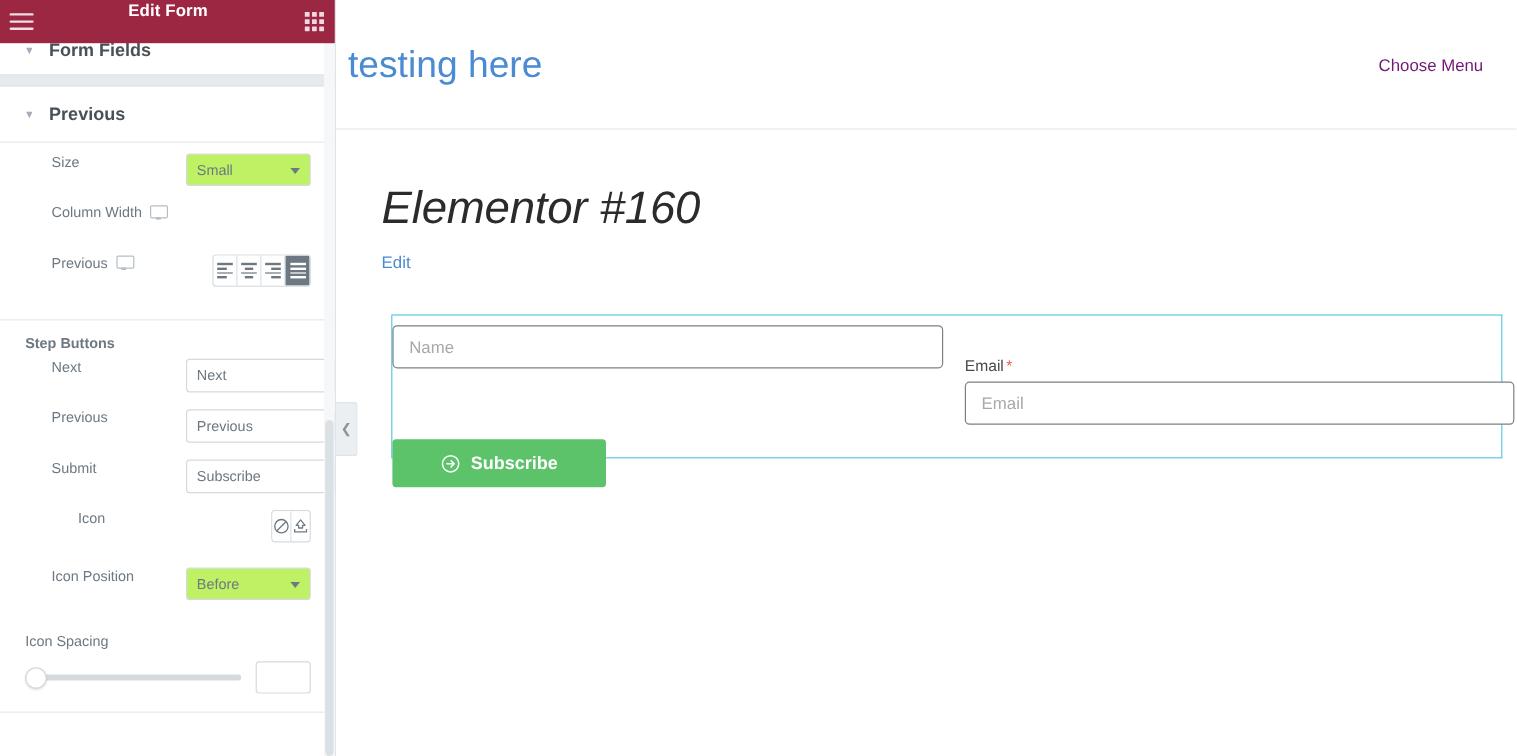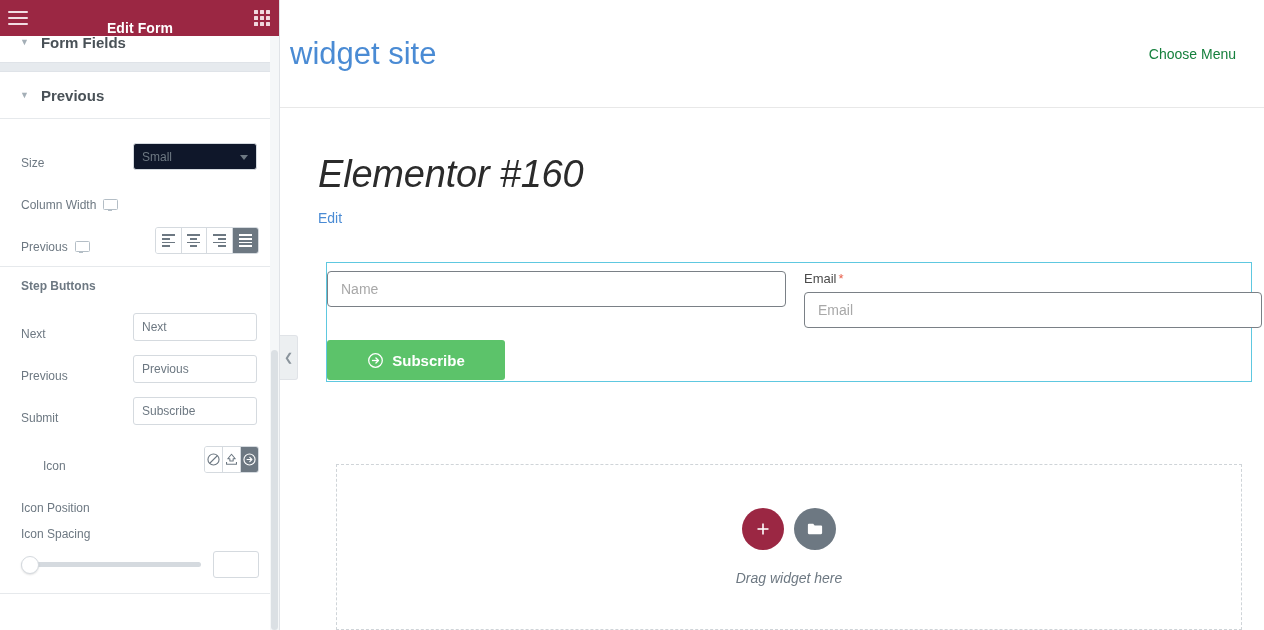--- a/index.html
+++ b/index.html
@@ -17,21 +17,21 @@
     position: relative;
     width: 280px; height: 630px;
     background: #fff;
     border-right: 1px solid #e0e3e7;
     overflow: hidden;
   }
   #panel-header {
     position: absolute; top: 0; left: 0;
     width: 280px; height: 36px;
     background: #9b2743;
-    display: flex; align-items: flex-end;
+    display: flex; align-items: flex-start;
     z-index: 30;
     gap: 17px;
   }
   .hdr-icon-btn {
     width: 36px; height: 36px;
     display: flex; align-items: center; justify-content: center;
     cursor: pointer;
   }
   .hamburger { width: 20px; height: 14px; display: flex; flex-direction: column; justify-content: space-between; }
   .hamburger span { display: block; height: 2.4px; background: #f2dde3; border-radius: 1px; }
@@ -50,42 +50,42 @@
   }
   .sec-title-row {
     height: 40px; display: flex; align-items: center;
     padding: 0 20px; cursor: pointer;
   }
   .sec-title-row .caret { color: #a4afb7; font-size: 9px; margin-right: 12px; }
   .sec-title-row .sec-label { font-size: 15px; font-weight: bold; color: #495157; }
   .band { height: 10px; background: #e6eaee; border-top: 1px solid #dfe3e8; border-bottom: 1px solid #dfe3e8; }
 
   .ctrl {
-    display: flex; align-items: flex-end;
-    padding: 0 21px; min-height: 42px;
+    display: flex; align-items: flex-start;
+    padding: 0 21px; min-height: 42px; margin-left: 22px;
   }
   .ctrl .lbl {
     font-size: 12px; color: #6d7882;
     width: 112px; flex: 0 0 112px;
     display: flex; align-items: center; gap: 7px;
   }
   .monitor-icon { display: inline-block; width: 13px; height: 12px; position: relative; flex: none; }
   .monitor-icon::before {
     content: ""; position: absolute; left: 0; top: 0;
     width: 13px; height: 9px; border: 1.3px solid #b4bec6; border-radius: 1.5px;
   }
   .monitor-icon::after {
     content: ""; position: absolute; left: 4.5px; bottom: 0;
     width: 4px; height: 2px; background: #b4bec6;
   }
   .select-box {
     position: relative;
     width: 124px; height: 27px;
     border: 1px solid #d5dadf; border-radius: 3px;
-    background: #0f172a;
+    background: #bef264;
     display: flex; align-items: center;
     padding: 0 22px 0 8px;
     font-size: 12px; color: #6d7882;
     cursor: pointer;
   }
   .select-box .arr {
     position: absolute; right: 8px; top: 50%;
     width: 0; height: 0; margin-top: -2px;
     border-left: 4.5px solid transparent;
     border-right: 4.5px solid transparent;
@@ -177,21 +177,21 @@
     position: relative;
     width: 984px; height: 630px;
     background: #fff; overflow: hidden;
   }
   #site-header {
     height: 108px; border-bottom: 1px solid #e8e8e8;
     display: flex; align-items: center; justify-content: space-between;
     padding: 0 28px 0 10px;
   }
   #site-title { font-size: 31px; color: #4a8bd4; font-weight: normal; }
-  #choose-menu { font-size: 14px; color: #15803d; cursor: pointer; }
+  #choose-menu { font-size: 14px; color: #701a75; cursor: pointer; }
 
   #page-title {
     margin: 45px 0 0 38px;
     font-size: 38px; color: #2b2b2b; font-weight: normal;
     letter-spacing: -.2px;
     font-style: italic;
   }
   #edit-link { margin: 14px 0 0 38px; font-size: 14px; color: #4a8bd4; cursor: pointer; }
 
   #form-widget {
@@ -207,21 +207,21 @@
   .field .flabel .req { color: #e8604c; margin-left: 2px; }
   .field input {
     height: 36px; border: 1px solid #7a8086; border-radius: 4px;
     padding: 0 13px; font-size: 14px; color: #444;
     font-family: "Liberation Sans", sans-serif; outline: none;
     background: #fff;
   }
   .field input::placeholder { color: #a8a8a8; }
   .field.name { width: 459px; }
   .field.name input { width: 459px; }
-  .field.email { width: 458px; }
+  .field.email { width: 458px; margin-top: 26px; }
   .field.email input { width: 458px; }
   #submit-btn {
     margin-top: 12px;
     width: 178px; height: 40px;
     background: #5cc36a; color: #fff;
     border: none; border-radius: 3px;
     font-size: 15px; font-weight: bold;
     font-family: "Liberation Sans", sans-serif;
     display: flex; align-items: center; justify-content: center; gap: 8px;
     cursor: pointer;
@@ -362,20 +362,24 @@
               <circle cx="10" cy="10" r="7.4" fill="none" stroke="#fff" stroke-width="1.5"></circle>
               <line x1="6.2" y1="10" x2="13" y2="10" stroke="#fff" stroke-width="1.5"></line>
               <path d="M10.4 7.2 L13.2 10 L10.4 12.8" fill="none" stroke="#fff" stroke-width="1.5" stroke-linecap="round" stroke-linejoin="round"></path>
             </svg>
           </div>
         </div>
       </div>
 
       <div class="ctrl">
         <span class="lbl">Icon Position</span>
+        <div class="select-box">
+          <span>Before</span>
+          <span class="arr"></span>
+        </div>
       </div>
 
       <div style="padding:12px 21px 0;font-size:12px;color:#6d7882;">Icon Spacing</div>
       <div class="slider-row" style="padding-top:10px;">
         <div class="slider">
           <div class="track"></div>
           <div class="knob"></div>
         </div>
         <input class="num-input" value="" style="">
       </div>
@@ -413,21 +417,21 @@
     </div>
   </div>
 
   <div id="collapse-tab">
     <span>❮</span>
   </div>
 
   <div id="canvas">
 
     <div id="site-header">
-      <div id="site-title">widget site</div>
+      <div id="site-title">testing here</div>
       <div id="choose-menu">Choose Menu</div>
     </div>
 
     <h1 id="page-title">Elementor #160</h1>
     <div id="edit-link">Edit</div>
 
     <div id="form-widget">
       <div class="form-row">
         <div class="field name">
           <input placeholder="Name" style="">
@@ -442,31 +446,15 @@
       <button id="submit-btn">
         <svg width="17" height="17" viewBox="0 0 20 20">
           <circle cx="10" cy="10" r="8" fill="none" stroke="#fff" stroke-width="1.5"></circle>
           <line x1="5.8" y1="10" x2="13.2" y2="10" stroke="#fff" stroke-width="1.5"></line>
           <path d="M10.5 7 L13.5 10 L10.5 13" fill="none" stroke="#fff" stroke-width="1.5" stroke-linecap="round" stroke-linejoin="round"></path>
         </svg>
         <span>Subscribe</span>
       </button>
     </div>
 
-    <div id="dropzone">
-      <div class="dz-buttons">
-        <div class="dz-btn dz-add">
-          <svg width="16" height="16" viewBox="0 0 16 16">
-            <line x1="8" y1="2.5" x2="8" y2="13.5" stroke="#fff" stroke-width="1.6"></line>
-            <line x1="2.5" y1="8" x2="13.5" y2="8" stroke="#fff" stroke-width="1.6"></line>
-          </svg>
-        </div>
-        <div class="dz-btn dz-lib">
-          <svg width="18" height="16" viewBox="0 0 20 18">
-            <path d="M2 4.2 a1.2 1.2 0 0 1 1.2-1.2 H8 l1.6 2 H16.8 a1.2 1.2 0 0 1 1.2 1.2 V13.6 a1.2 1.2 0 0 1 -1.2 1.2 H3.2 A1.2 1.2 0 0 1 2 13.6 Z" fill="#fff"></path>
-          </svg>
-        </div>
-      </div>
-      <div class="dz-text">Drag widget here</div>
-    </div>
 
   </div>
 </div>
 
 </body></html>

